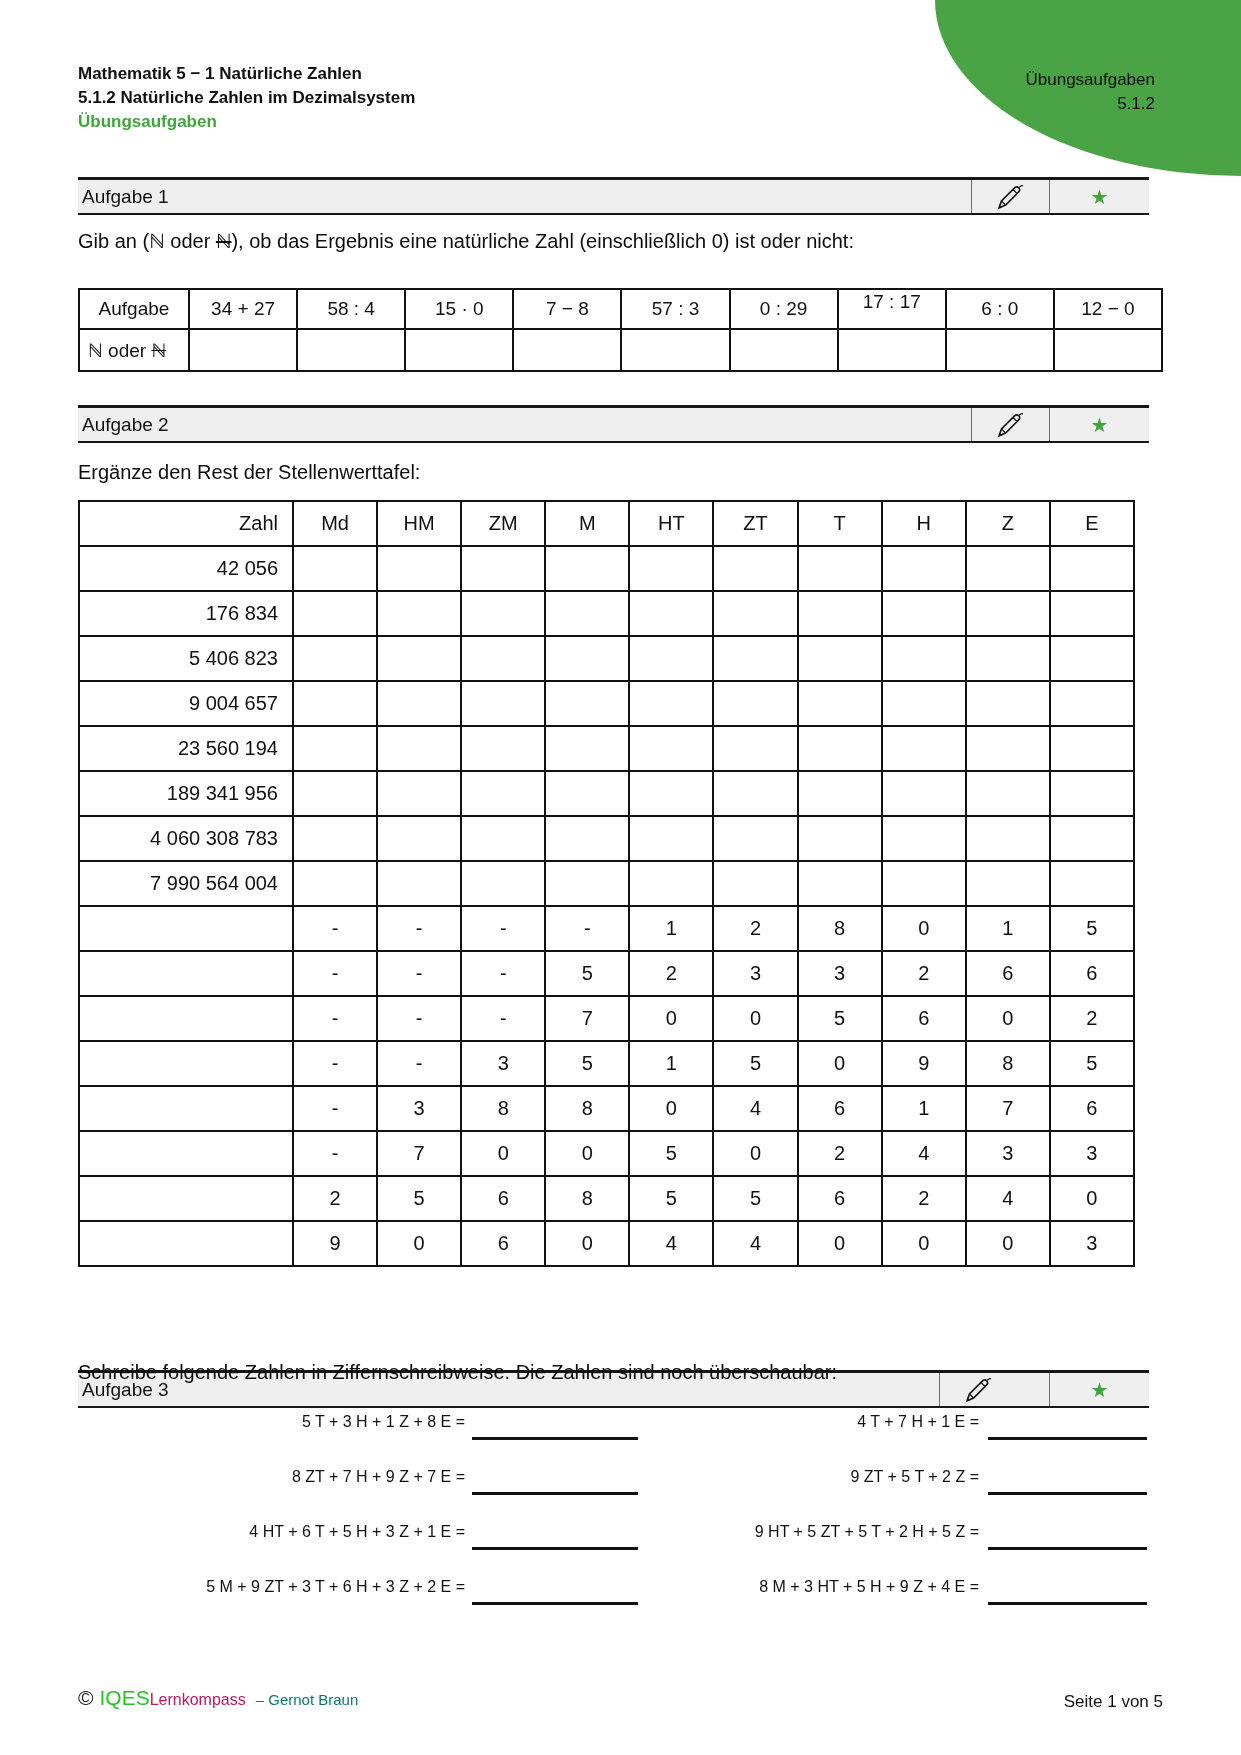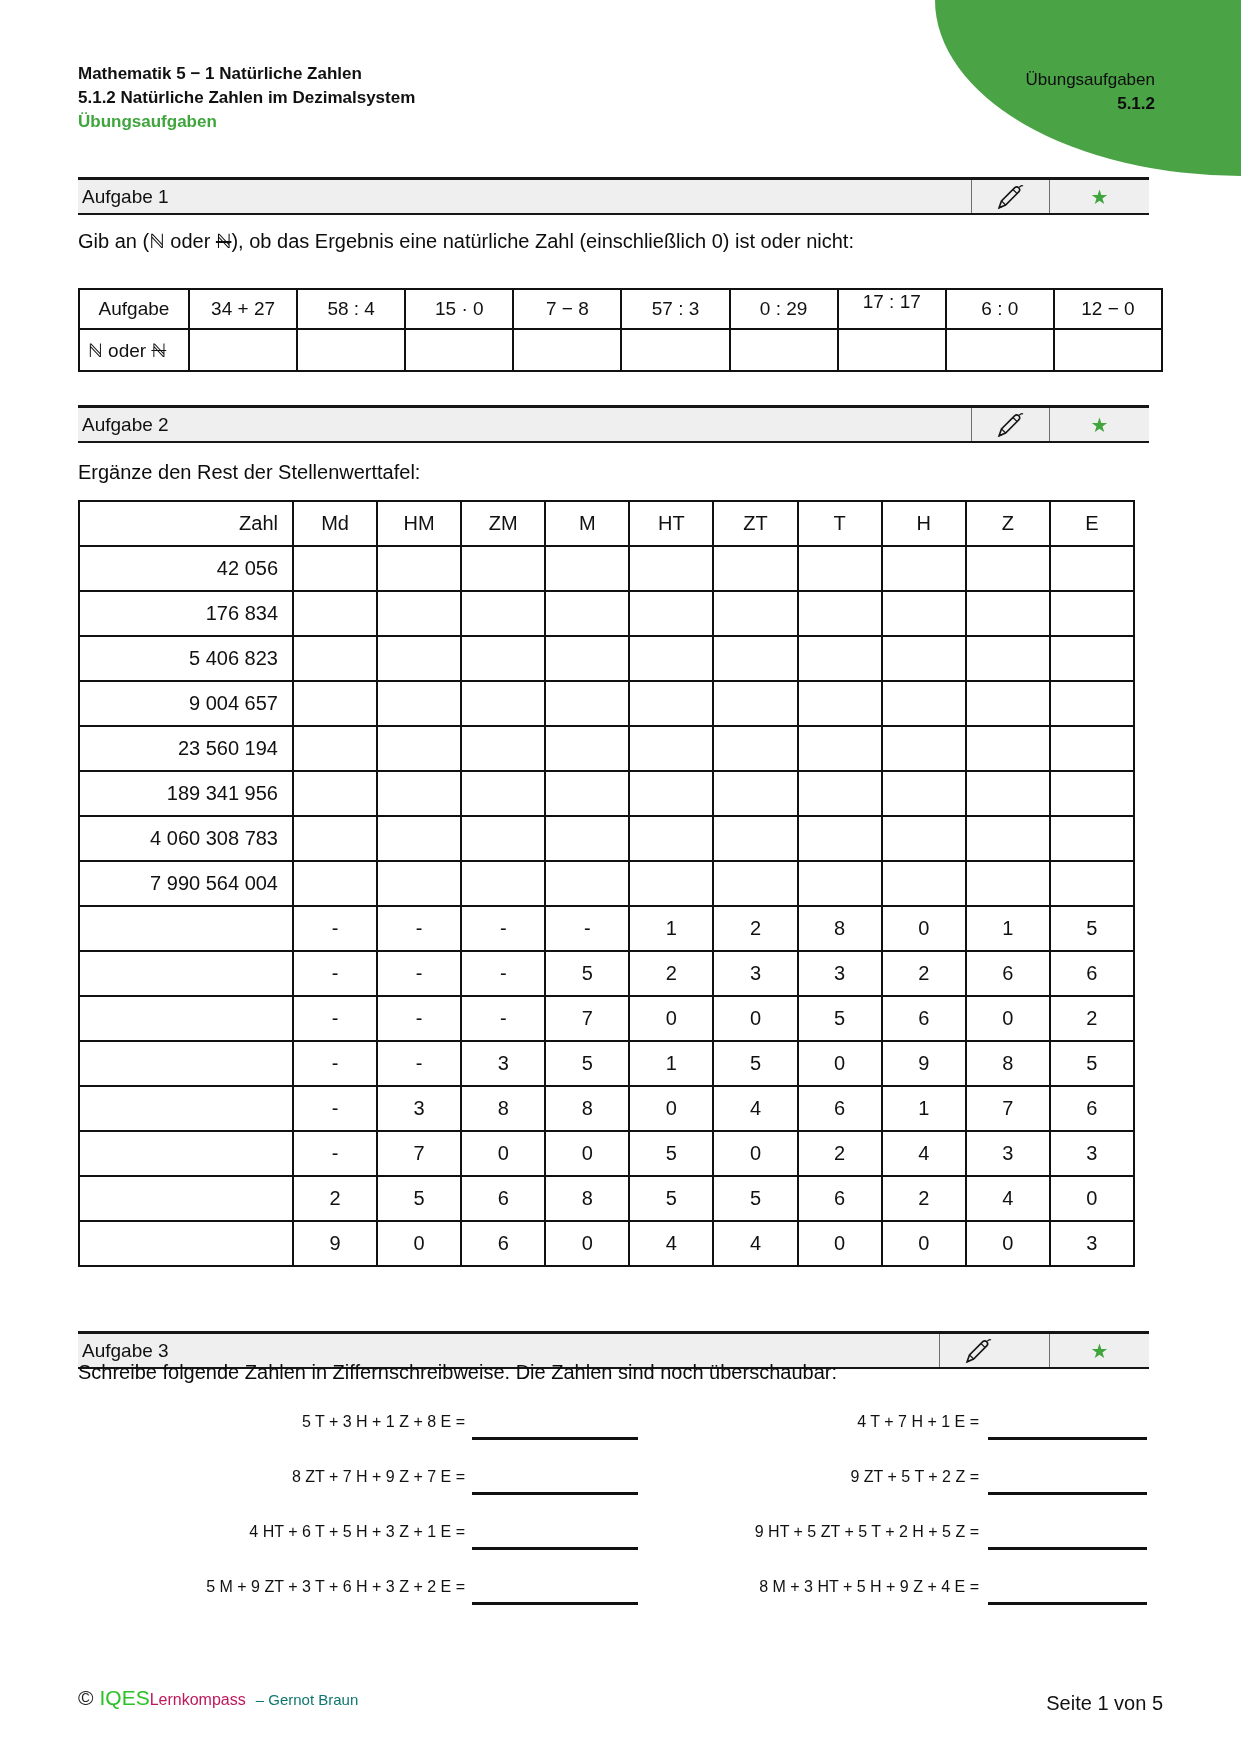--- a/index.html
+++ b/index.html
@@ -8,37 +8,37 @@
   .page {
     position:relative; width:1241px; height:1755px; background:#ffffff;
     font-family:"Liberation Sans", sans-serif; color:var(--ink);
     margin:0 auto; overflow:hidden;
   }
   
   .corner { position:absolute; top:0; right:0; width:306px; height:176px;
     background:var(--green); border-bottom-left-radius:100% 100%; }
   .corner-text { position:absolute; top:68px; right:86px; text-align:right;
     font-size:17px; line-height:24px; color:#0d0d0d; }
-  .corner-text .code { font-weight:bold; }
+  .corner-text .code { font-weight:normal; }
   
   .header-block { position:absolute; left:78px; top:62px; font-size:17px;
     font-weight:bold; line-height:24px; }
   .header-block .green { color:var(--text-green); }
   
   .task-bar { position:absolute; left:78px; width:1071px; height:38px;
     background:#efefef; border-top:3px solid #161616; border-bottom:2px solid #161616;
     display:flex; align-items:stretch; }
   .task-bar .title { flex:1; display:flex; align-items:center; padding-left:4px;
     font-size:19px; }
   .bar-cell { display:flex; align-items:center; justify-content:center;
     border-left:1px solid #6f6f6f; }
   .pencil-cell { width:78px; }
   .star-cell { width:100px; }
   .star { color:var(--text-green); font-size:20px; line-height:1; }
-  .bar1 { top:177px; } .bar2 { top:405px; } .bar3 { top:1331px;gap:32px; }
+  .bar1 { top:177px; } .bar2 { top:405px; } .bar3 { top:1370px;gap:32px; }
   
   .instr { position:absolute; left:78px; font-size:20px; color:#0d0d0d; }
   .instr1 { top:227px; } .instr2 { top:461px; } .instr3 { top:1361px; }
   .struck { text-decoration:line-through; }
   
   .t1 { position:absolute; left:78px; top:288px; width:1085px;
     border-collapse:collapse; table-layout:fixed; }
   .t1 th, .t1 td { border:2px solid #111; font-size:19px; font-weight:normal;
     text-align:center; padding:0; }
   .t1 tr.hrow { height:40px; } .t1 tr.arow { height:42px;margin-left:40px; }
@@ -63,21 +63,21 @@
     white-space:nowrap; }
   .blank { border-bottom:3px solid #111; height:32px; }
   .blank-l { width:166px; margin-left:7px; }
   .blank-r { width:159px; margin-left:9px; }
   
   .footer-left { position:absolute; left:78px; top:1686px; white-space:nowrap; }
   .footer-left .copy { font-size:21px; color:#222; }
   .footer-left .iqes { font-size:21px; color:var(--iqes-green); margin-left:6px; }
   .footer-left .brand { font-size:16px; color:#be185d; }
   .footer-left .author { font-size:15px; color:#0f766e; margin-left:10px; }
-  .footer-right { position:absolute; right:78px; top:1692px; font-size:20px; }
+  .footer-right { position:absolute; right:78px; top:1692px; font-size:17px; }
   .pencil-svg { display:block; }
 </style>
 </head>
 <body>
 
 <div class="page">
 
   <div class="corner"></div>
   <div class="corner-text">
     <div>Übungsaufgaben</div>

